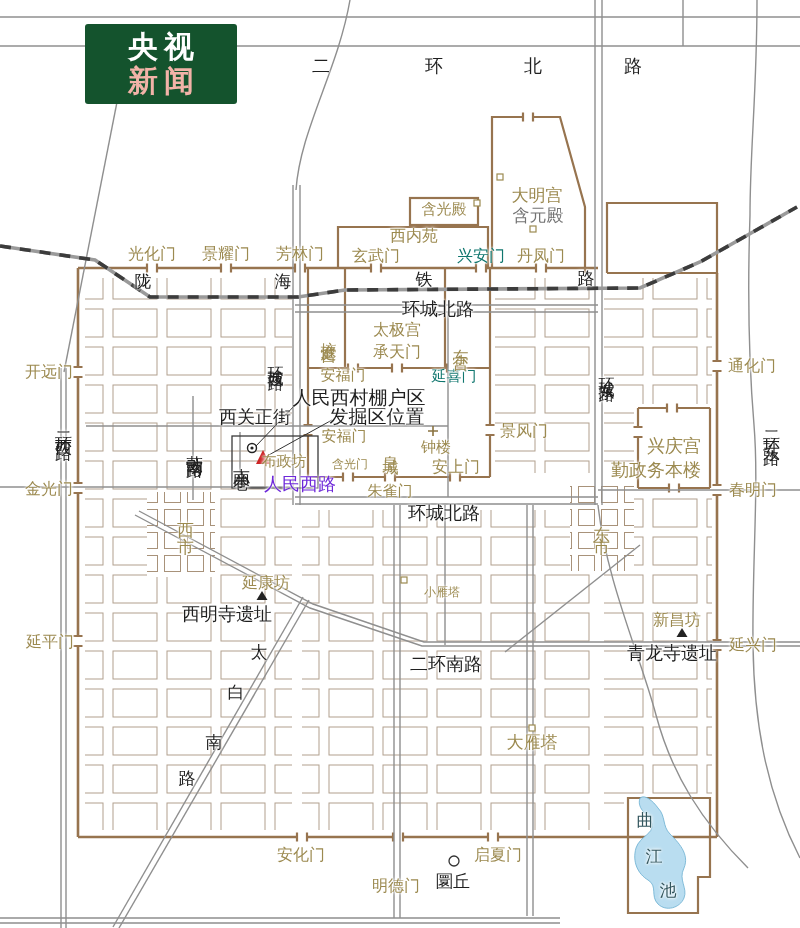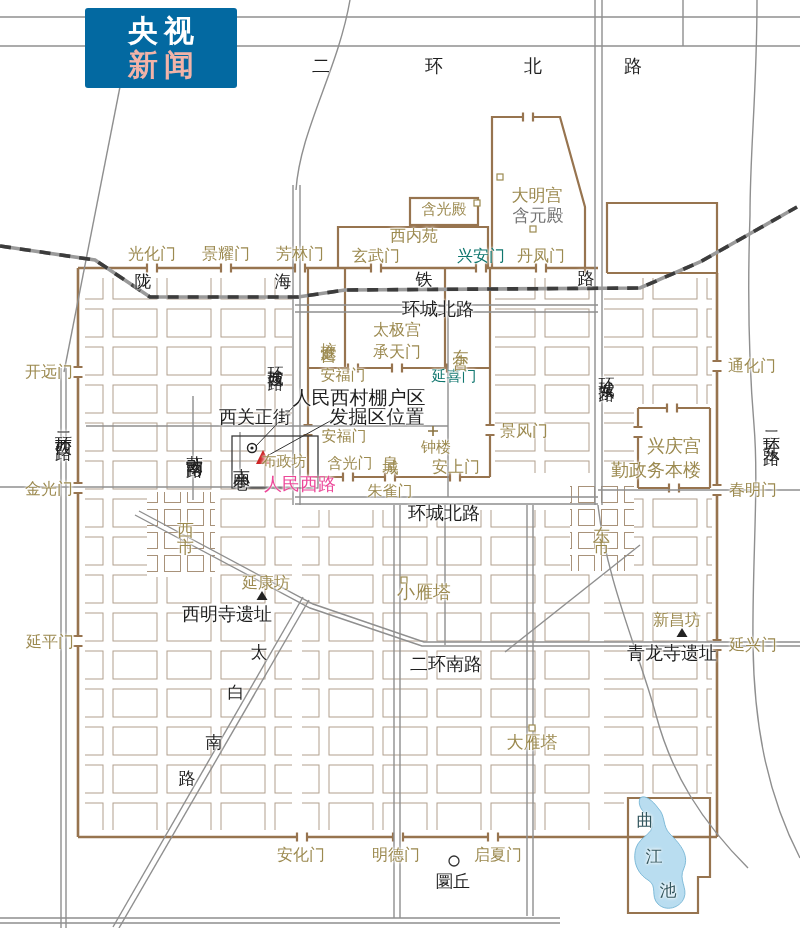--- a/index.html
+++ b/index.html
@@ -134,21 +134,21 @@
 
     <g>
       <rect x="232" y="436" width="86" height="52" fill="none" stroke="#3a3a3a" stroke-width="1.3"></rect>
       <path d="M296,404 L256,446 M332,420 L267,456" stroke="#333333" stroke-width="1" fill="none"></path>
       <circle cx="252" cy="448" r="4.5" fill="#ffffff" stroke="#222222" stroke-width="1.4"></circle>
       <circle cx="252" cy="448" r="1.6" fill="#222222"></circle>
       <path d="M263,450 L256,464 L270,464 Z" fill="#cc2222"></path>
     </g>
   </svg>
 
-  <div class="logo" style="background: #0369a1;">
+  <div class="logo" style="background: #14532d; margin-top: 16px;">
     <div class="l1" style="color: rgb(255, 255, 255);">央视</div>
     <div class="l2" style="color: rgb(242, 179, 168);">新闻</div>
   </div>
 
   <div id="labels">
       <div class="lbl" style="left: 152px; top: 254px; font-size: 16px; color: rgb(156, 138, 80);">光化门</div>
       <div class="lbl" style="left: 226px; top: 254px; font-size: 16px; color: rgb(156, 138, 80);">景耀门</div>
       <div class="lbl" style="left: 300px; top: 254px; font-size: 16px; color: rgb(156, 138, 80);">芳林门</div>
       <div class="lbl" style="left: 376px; top: 256px; font-size: 16px; color: rgb(156, 138, 80);">玄武门</div>
       <div class="lbl" style="left: 481px; top: 256px; font-size: 16px; color: #0f766e;">兴安门</div>
@@ -157,34 +157,34 @@
       <div class="lbl" style="left: 444px; top: 210px; font-size: 15px; color: rgb(156, 138, 80);">含光殿</div>
       <div class="lbl" style="left: 537px; top: 196px; font-size: 17px; color: rgb(156, 138, 80);">大明宫</div>
       <div class="lbl" style="left: 538px; top: 216px; font-size: 17px; color: #737373;">含元殿</div>
       <div class="lbl" style="left: 49px; top: 372px; font-size: 16px; color: rgb(156, 138, 80);">开远门</div>
       <div class="lbl" style="left: 49px; top: 489px; font-size: 16px; color: rgb(156, 138, 80);">金光门</div>
       <div class="lbl" style="left: 50px; top: 642px; font-size: 16px; color: rgb(156, 138, 80);">延平门</div>
       <div class="lbl" style="left: 752px; top: 366px; font-size: 16px; color: rgb(156, 138, 80);">通化门</div>
       <div class="lbl" style="left: 753px; top: 490px; font-size: 16px; color: rgb(156, 138, 80);">春明门</div>
       <div class="lbl" style="left: 753px; top: 645px; font-size: 16px; color: rgb(156, 138, 80);">延兴门</div>
       <div class="lbl" style="left: 301px; top: 855px; font-size: 16px; color: rgb(156, 138, 80);">安化门</div>
-      <div class="lbl" style="left: 396px; top: 855px; font-size: 16px; color: rgb(156, 138, 80);">明德门</div>
+      <div class="lbl" style="left: 396px; top: 886px; font-size: 16px; color: rgb(156, 138, 80);">明德门</div>
       <div class="lbl" style="left: 498px; top: 855px; font-size: 16px; color: rgb(156, 138, 80);">启夏门</div>
       <div class="lbl" style="left: 343px; top: 376px; font-size: 15px; color: rgb(156, 138, 80);">安福门</div>
       <div class="lbl" style="left: 454px; top: 377px; font-size: 15px; color: #0f766e;">延喜门</div>
       <div class="lbl" style="left: 344px; top: 437px; font-size: 15px; color: rgb(156, 138, 80);">安福门</div>
       <div class="lbl" style="left: 524px; top: 431px; font-size: 16px; color: rgb(156, 138, 80);">景风门</div>
-      <div class="lbl" style="left: 350px; top: 464px; font-size: 15px; color: rgb(156, 138, 80);">含光门</div>
+      <div class="lbl" style="left: 350px; top: 464px; font-size: 12px; color: rgb(156, 138, 80);">含光门</div>
       <div class="lbl" style="left: 390px; top: 492px; font-size: 15px; color: rgb(156, 138, 80);">朱雀门</div>
       <div class="lbl" style="left: 456px; top: 467px; font-size: 16px; color: rgb(156, 138, 80);">安上门</div>
       <div class="lbl" style="left: 436px; top: 448px; font-size: 15px; color: rgb(156, 138, 80);">钟楼</div>
       <div class="lbl" style="left: 674px; top: 446px; font-size: 18px; color: rgb(156, 138, 80);">兴庆宫</div>
       <div class="lbl" style="left: 656px; top: 470px; font-size: 18px; color: rgb(156, 138, 80);">勤政务本楼</div>
       <div class="lbl" style="left: 266px; top: 583px; font-size: 16px; color: rgb(156, 138, 80);">延康坊</div>
-      <div class="lbl" style="left: 406px; top: 592px; font-size: 18px; color: rgb(156, 138, 80); padding-left: 36px;">小雁塔</div>
+      <div class="lbl" style="left: 424px; top: 592px; font-size: 12px; color: rgb(156, 138, 80); padding-left: 36px;">小雁塔</div>
       <div class="lbl" style="left: 677px; top: 620px; font-size: 16px; color: rgb(156, 138, 80);">新昌坊</div>
       <div class="lbl" style="left: 532px; top: 743px; font-size: 17px; color: rgb(156, 138, 80); font-family: Liberation Serif, serif;">大雁塔</div>
       <div class="lbl" style="left: 284px; top: 462px; font-size: 15px; color: rgb(156, 138, 80);">布政坊</div>
       <div class="lbl" style="left: 397px; top: 330px; font-size: 16px; color: rgb(156, 138, 80);">太极宫</div>
       <div class="lbl" style="left: 397px; top: 352px; font-size: 16px; color: rgb(156, 138, 80);">承天门</div>
       <div class="lbl v" style="left: 328px; top: 332px; font-size: 16px; letter-spacing: 2px; color: rgb(156, 138, 80);">掖庭宫</div>
       <div class="lbl v" style="left: 460px; top: 341px; font-size: 16px; letter-spacing: 5px; color: rgb(156, 138, 80);">东宫</div>
       <div class="lbl v" style="left: 390px; top: 446px; font-size: 16px; letter-spacing: 3px; color: rgb(156, 138, 80);">皇城</div>
       <div class="lbl v" style="left: 185px; top: 524px; font-size: 17px; letter-spacing: 14px; color: rgb(156, 138, 80);">西市</div>
       <div class="lbl v" style="left: 601px; top: 524px; font-size: 17px; letter-spacing: 12px; color: rgb(156, 138, 80);">东市</div>
@@ -197,21 +197,21 @@
       <div class="lbl" style="left: 424px; top: 280px; font-size: 17px; color: rgb(31, 31, 31);">铁</div>
       <div class="lbl" style="left: 586px; top: 279px; font-size: 17px; color: rgb(31, 31, 31);">路</div>
       <div class="lbl" style="left: 438px; top: 309px; font-size: 18px; color: rgb(31, 31, 31);">环城北路</div>
       <div class="lbl v" style="left: 275px; top: 360px; font-size: 16px; letter-spacing: 3px; color: rgb(31, 31, 31);">环城西路</div>
       <div class="lbl v" style="left: 606px; top: 371px; font-size: 16px; letter-spacing: 3px; color: rgb(31, 31, 31);">环城东路</div>
       <div class="lbl v" style="left: 63px; top: 427px; font-size: 17px; letter-spacing: 4px; color: rgb(31, 31, 31);">二环西路</div>
       <div class="lbl v" style="left: 771px; top: 430px; font-size: 17px; letter-spacing: 6px; color: rgb(31, 31, 31);">二环东路</div>
       <div class="lbl v" style="left: 194px; top: 446px; font-size: 17px; letter-spacing: 2px; color: rgb(31, 31, 31);">劳动南路</div>
       <div class="lbl" style="left: 255px; top: 417px; font-size: 18px; color: rgb(31, 31, 31);">西关正街</div>
       <div class="lbl v" style="left: 241px; top: 460px; font-size: 17px; letter-spacing: 3px; color: rgb(31, 31, 31);">南小巷</div>
-      <div class="lbl" style="left: 300px; top: 484px; font-size: 18px; color: #ec4899;">人民西路</div>
+      <div class="lbl" style="left: 300px; top: 484px; font-size: 18px; color: #6d28d9;">人民西路</div>
       <div class="lbl" style="left: 444px; top: 513px; font-size: 18px; color: rgb(31, 31, 31);">环城北路</div>
       <div class="lbl" style="left: 438px; top: 664px; font-size: 18px; color: rgb(31, 31, 31); padding-left: 16px;">二环南路</div>
       <div class="lbl" style="left: 227px; top: 614px; font-size: 18px; color: rgb(31, 31, 31);">西明寺遗址</div>
       <div class="lbl" style="left: 672px; top: 653px; font-size: 18px; color: rgb(31, 31, 31);">青龙寺遗址</div>
       <div class="lbl" style="left: 259px; top: 653px; font-size: 17px; color: rgb(31, 31, 31);">太</div>
       <div class="lbl" style="left: 236px; top: 693px; font-size: 17px; color: rgb(31, 31, 31);">白</div>
       <div class="lbl" style="left: 214px; top: 743px; font-size: 17px; color: rgb(31, 31, 31);">南</div>
       <div class="lbl" style="left: 187px; top: 779px; font-size: 17px; color: rgb(31, 31, 31);">路</div>
       <div class="lbl" style="left: 453px; top: 882px; font-size: 17px; color: rgb(31, 31, 31);">圜丘</div>
       <div class="lbl" style="left: 359px; top: 398px; font-size: 19px; color: rgb(31, 31, 31);">人民西村棚户区</div>

